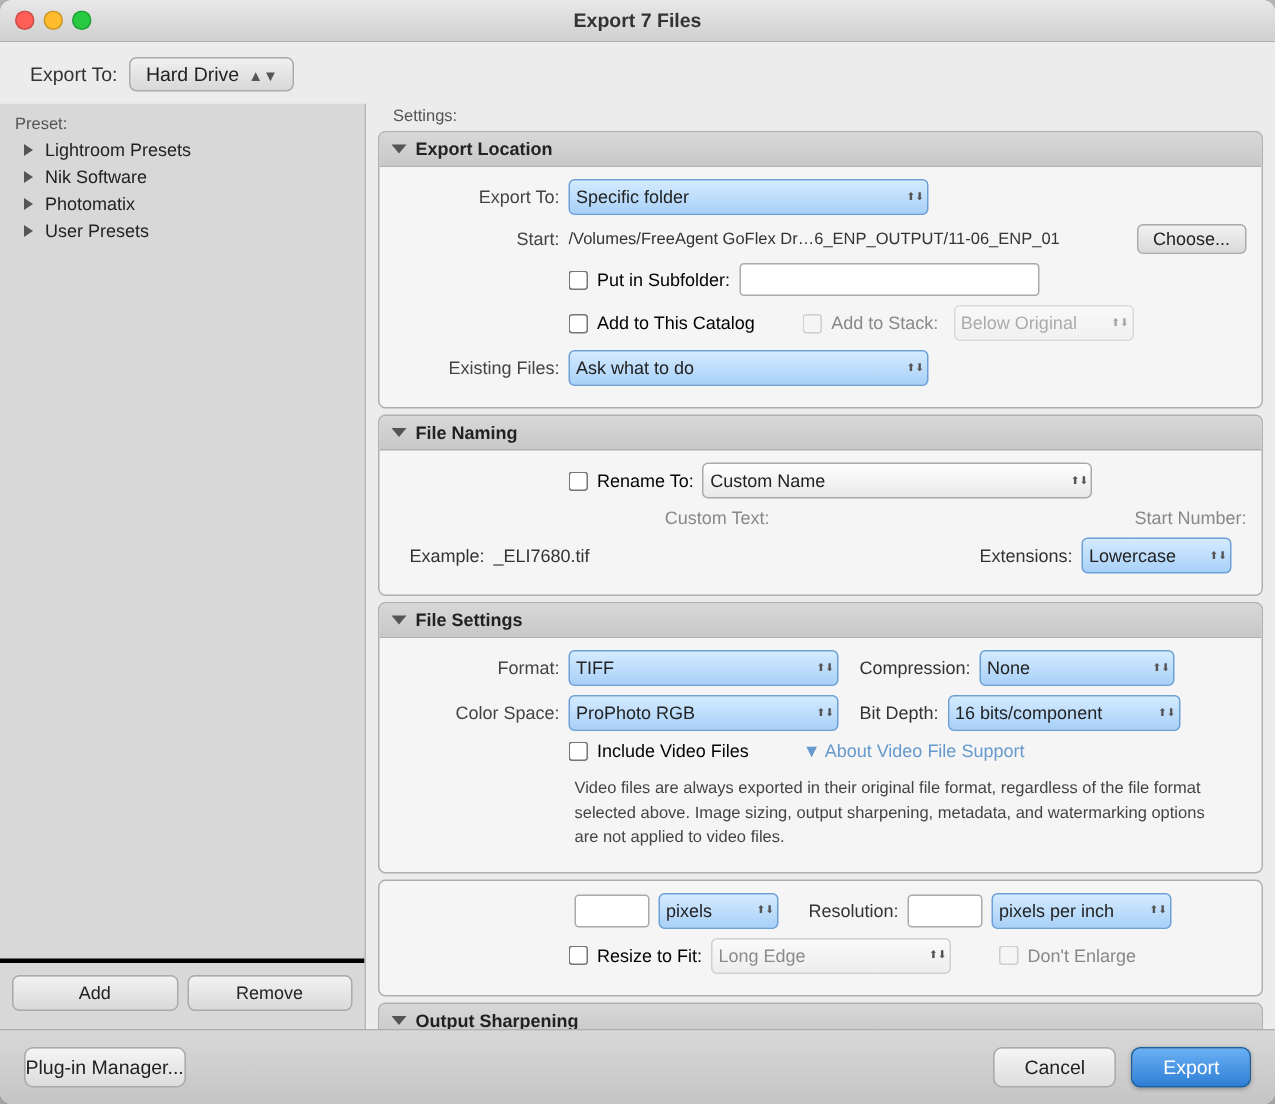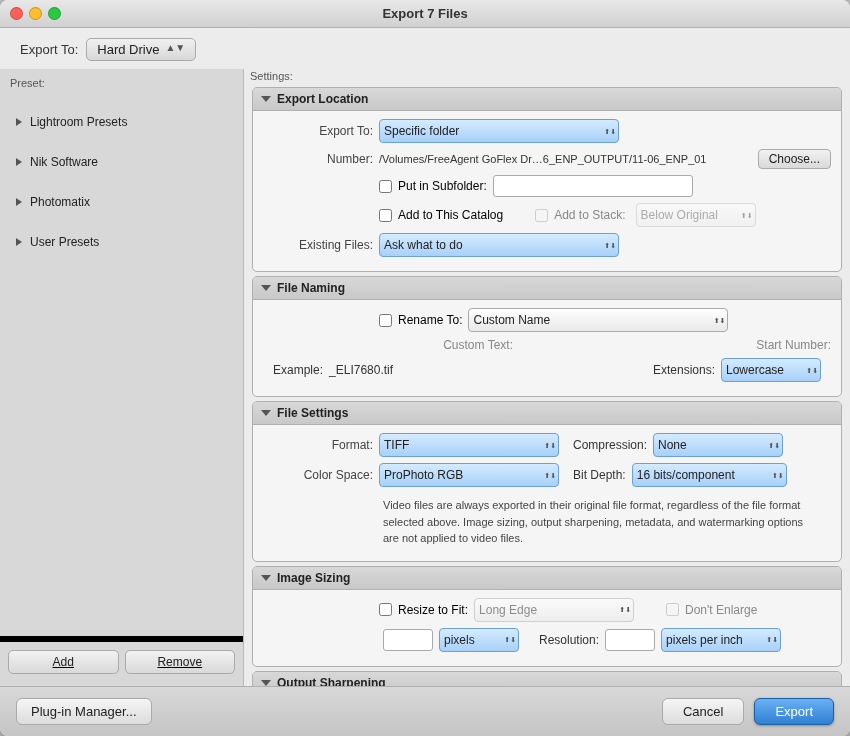--- a/index.html
+++ b/index.html
@@ -72,21 +72,21 @@
       padding: 10px 20px 8px;
       gap: 8px;
     }
     .export-to-label {
       font-size: 13px;
       color: #333;
       font-weight: 500;
     }
     .select-btn {
       display: inline-flex;
-      align-items: flex-start;
+      align-items: flex-end;
       background: linear-gradient(to bottom, #f0f0f0, #d8d8d8);
       border: 1px solid #aaa;
       border-radius: 5px;
       padding: 3px 10px 3px 10px;
       font-size: 13px;
       cursor: pointer;
       gap: 6px;
       color: #222;
     }
     .select-btn .arrow { font-size: 10px; color: #555; }
@@ -114,39 +114,37 @@
       padding: 4px 10px 2px;
     }
     .sidebar-item {
       display: flex;
       align-items: center;
       padding: 2px 10px 2px 16px;
       cursor: pointer;
       font-size: 12px;
       color: #222;
       gap: 4px;
-      margin-top: 22px;
     }
     .sidebar-item .triangle {
       display: inline-block;
       width: 0; height: 0;
       border-top: 4px solid transparent;
       border-bottom: 4px solid transparent;
       border-left: 6px solid #555;
       margin-right: 4px;
     }
 
     
     .sidebar-buttons {
       display: flex;
       padding: 8px;
       gap: 6px;
-      border-top: 6px solid #000000;
+      border-top: 3px solid #000000;
       margin-top: auto;
-      text-decoration: underline;
     }
     .btn-small {
       flex: 1;
       padding: 4px 8px;
       background: linear-gradient(to bottom, #f2f2f2, #d9d9d9);
       border: 1px solid #aaa;
       border-radius: 5px;
       font-size: 12px;
       cursor: pointer;
       text-align: center;
@@ -157,21 +155,21 @@
     .settings-panel {
       flex: 1;
       overflow-y: auto;
       background: #ececec;
       padding: 0;
     }
 
     .settings-label {
       font-size: 11px;
       color: #555;
-      padding: 4px 6px 2px;
+      padding: 4px 18px 2px;
     }
 
     
     .section {
       margin: 4px 8px;
       border: 1px solid #b0b0b0;
       border-radius: 5px;
       background: #f5f5f5;
       overflow: hidden;
     }
@@ -285,21 +283,21 @@
     .bottom-bar {
       height: 50px;
       background: linear-gradient(to bottom, #d8d8d8, #c5c5c5);
       border-top: 1px solid #b0b0b0;
       display: flex;
       align-items: center;
       justify-content: space-between;
       padding: 0 16px;
     }
     .plugin-btn {
-      padding: 5px 14px;
+      padding: 5px 0;
       background: linear-gradient(to bottom, #f5f5f5, #ddd);
       border: 1px solid #aaa;
       border-radius: 6px;
       font-size: 13px;
       cursor: pointer;
       color: #222;
     }
     .bottom-right-btns {
       display: flex;
       gap: 10px;
@@ -423,21 +421,21 @@
             <div class="form-row">
               <span class="form-label">Export To:</span>
               <div class="inline-select">
                 <select class="select-control blue-select" style="width:240px;">
                   <option>Specific folder</option>
                 </select>
               </div>
             </div>
 
             <div class="form-row">
-              <span class="form-label">Number:</span>
+              <span class="form-label">Start:</span>
               <span class="folder-path">/Volumes/FreeAgent GoFlex Dr…6_ENP_OUTPUT/11-06_ENP_01</span>
               <button class="choose-btn">Choose...</button>
             </div>
 
             <div class="form-row">
               <span style="min-width:110px;text-align:right;"></span>
               <input type="checkbox" style="">
               <label>Put in Subfolder:</label>
               <input type="text" class="text-input" style="width: 200px;">
             </div>
@@ -542,62 +540,67 @@
                 </select>
               </div>
               <span style="font-size:12px;color:#333;margin-left:8px;">Bit Depth:</span>
               <div class="inline-select">
                 <select class="select-control blue-select" style="width:155px;">
                   <option>16 bits/component</option>
                 </select>
               </div>
             </div>
 
+            <div class="form-row">
+              <span style="min-width:110px;"></span>
+              <input type="checkbox" style="">
+              <label>Include Video Files</label>
+              <span style="margin-left:30px;color:#6699cc;font-size:12px;font-weight:500;">
+                <span style="color:#6699cc">▼ </span>
+                <span>About Video File Support</span>
+              </span>
+            </div>
 
             <div class="video-info" style="padding-left:120px;">Video files are always exported in their original file format, regardless of the file format selected above. Image sizing, output sharpening, metadata, and watermarking options are not applied to video files.</div>
 
           </div>
         </div>
 
         
         <div class="section">
-          <div class="section-header">
-            <div class="triangle-down"></div>
-            <span class="section-header-title">Image Sizing</span>
-          </div>
           <div class="section-content">
+
+            <div class="form-row" style="padding-left:120px;">
+              <input type="text" class="number-input" style="">
+              <div class="inline-select">
+                <select class="select-control blue-select" style="width:80px;">
+                  <option>pixels</option>
+                </select>
+              </div>
+              <span style="margin-left:14px;font-size:12px;color:#333;">Resolution:</span>
+              <input type="text" class="number-input" style="width: 50px;">
+              <div class="inline-select">
+                <select class="select-control blue-select" style="width:120px;">
+                  <option>pixels per inch</option>
+                </select>
+              </div>
+            </div>
 
             <div class="form-row">
               <span style="min-width:110px;text-align:right;"></span>
               <input type="checkbox" style="">
               <label>Resize to Fit:</label>
               <div class="inline-select">
                 <select class="select-control select-disabled" style="width:160px;" disabled="">
                   <option>Long Edge</option>
                 </select>
               </div>
               <span style="margin-left:10px;font-size:12px;color:#888;"></span>
               <input type="checkbox" disabled="" style="margin-left: 10px;">
               <label style="color:#888;">Don't Enlarge</label>
-            </div>
-
-            <div class="form-row" style="padding-left:120px;">
-              <input type="text" class="number-input" style="">
-              <div class="inline-select">
-                <select class="select-control blue-select" style="width:80px;">
-                  <option>pixels</option>
-                </select>
-              </div>
-              <span style="margin-left:14px;font-size:12px;color:#333;">Resolution:</span>
-              <input type="text" class="number-input" style="width: 50px;">
-              <div class="inline-select">
-                <select class="select-control blue-select" style="width:120px;">
-                  <option>pixels per inch</option>
-                </select>
-              </div>
             </div>
 
           </div>
         </div>
 
         
         <div class="section">
           <div class="section-header">
             <div class="triangle-down"></div>
             <span class="section-header-title">Output Sharpening</span>

